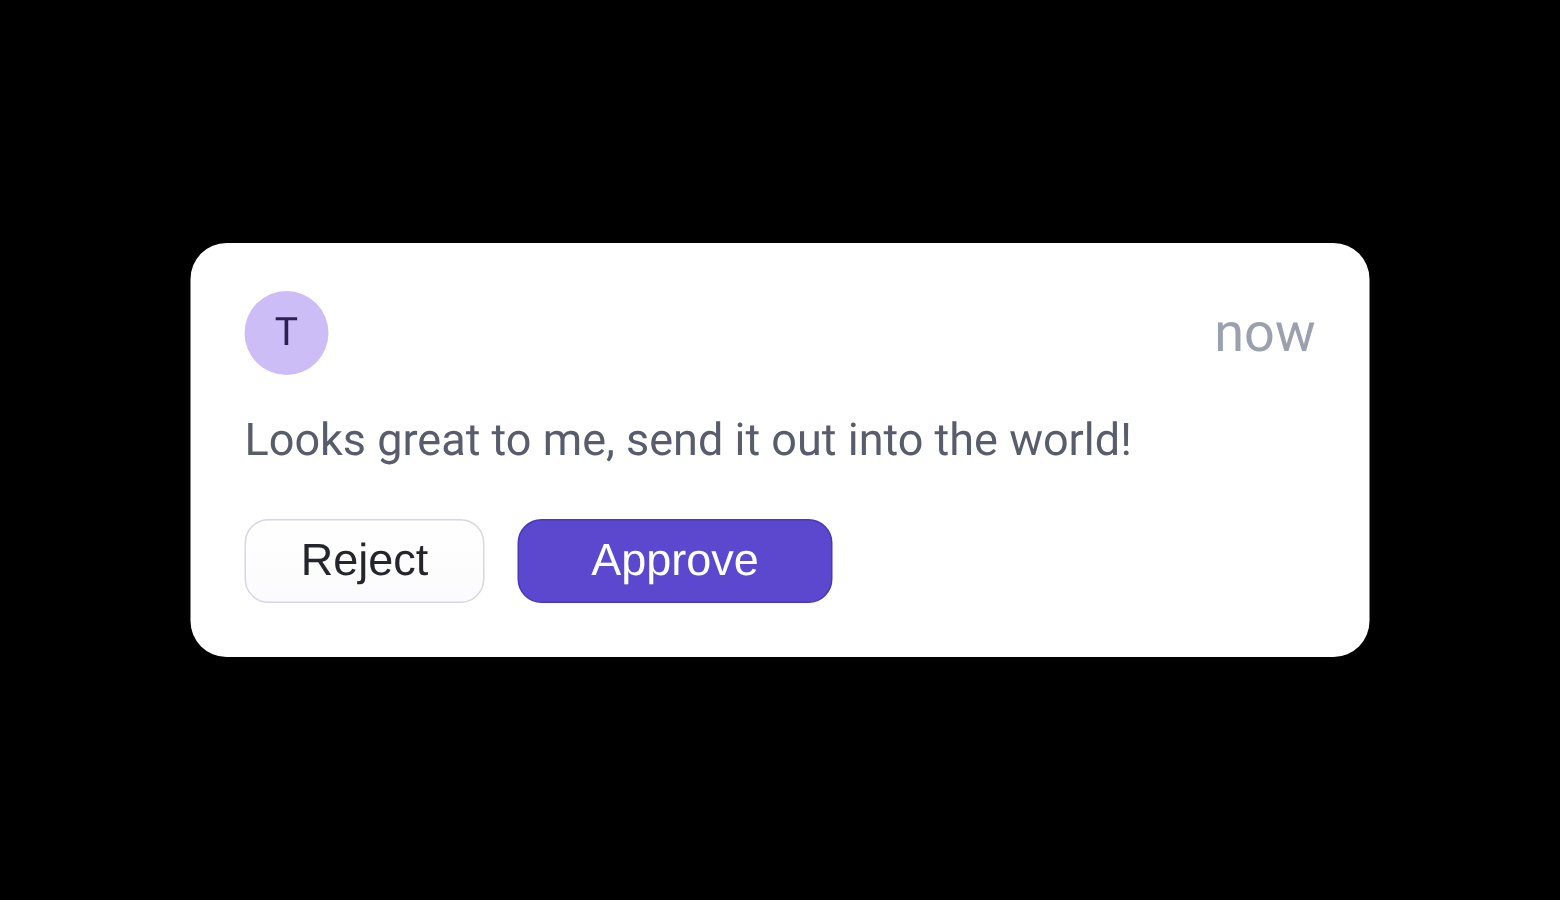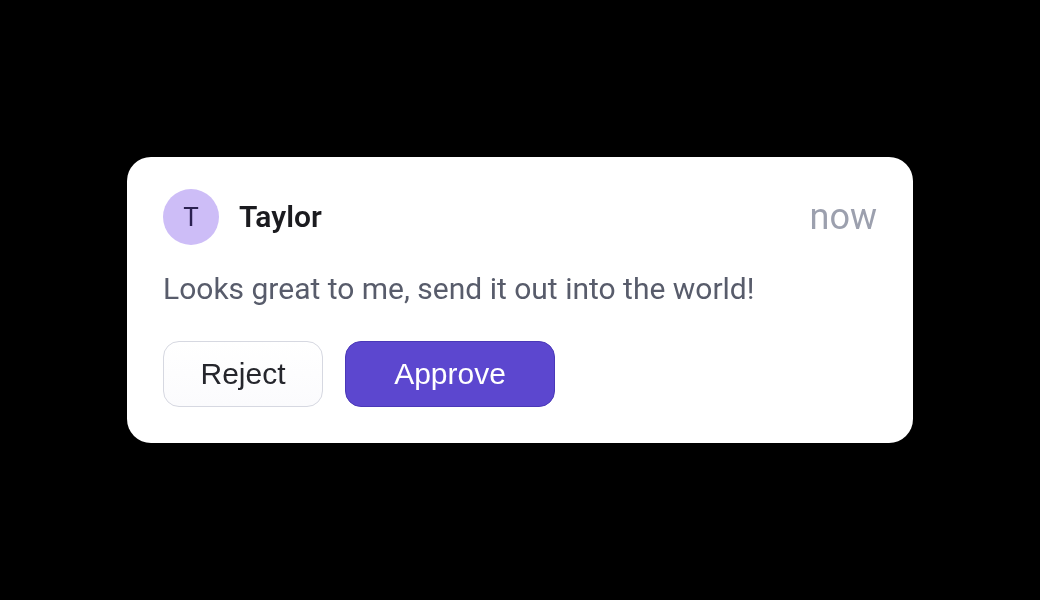--- a/index.html
+++ b/index.html
@@ -64,21 +64,21 @@
       font-weight: 400;
     }
     .actions {
       display: flex;
       gap: 22px;
     }
     .btn {
       display: inline-flex;
       align-items: center;
       justify-content: center;
-      height: 66px;
+      height: 56px;
       border-radius: 16px;
       font-size: 30px;
       font-weight: 400;
       cursor: pointer;
       padding: 0 36px;
       min-width: 160px;
     }
     .btn-reject {
       background: linear-gradient(to bottom, #ffffff, #fbfbfd);
       border: 1.5px solid #d6d8e1;
@@ -94,21 +94,20 @@
   </style>
 </head>
 <body>
 
 <div class="card">
   <div class="header">
     <div class="identity">
       <div class="avatar">
         <span>T</span>
       </div>
-      <div class="author-name">Taylor</div>
     </div>
     <div class="timestamp">now</div>
   </div>
   <div class="message">Looks great to me, send it out into the world!</div>
   <div class="actions">
     <button class="btn btn-reject">Reject</button>
     <button class="btn btn-approve">Approve</button>
   </div>
 </div>
 

